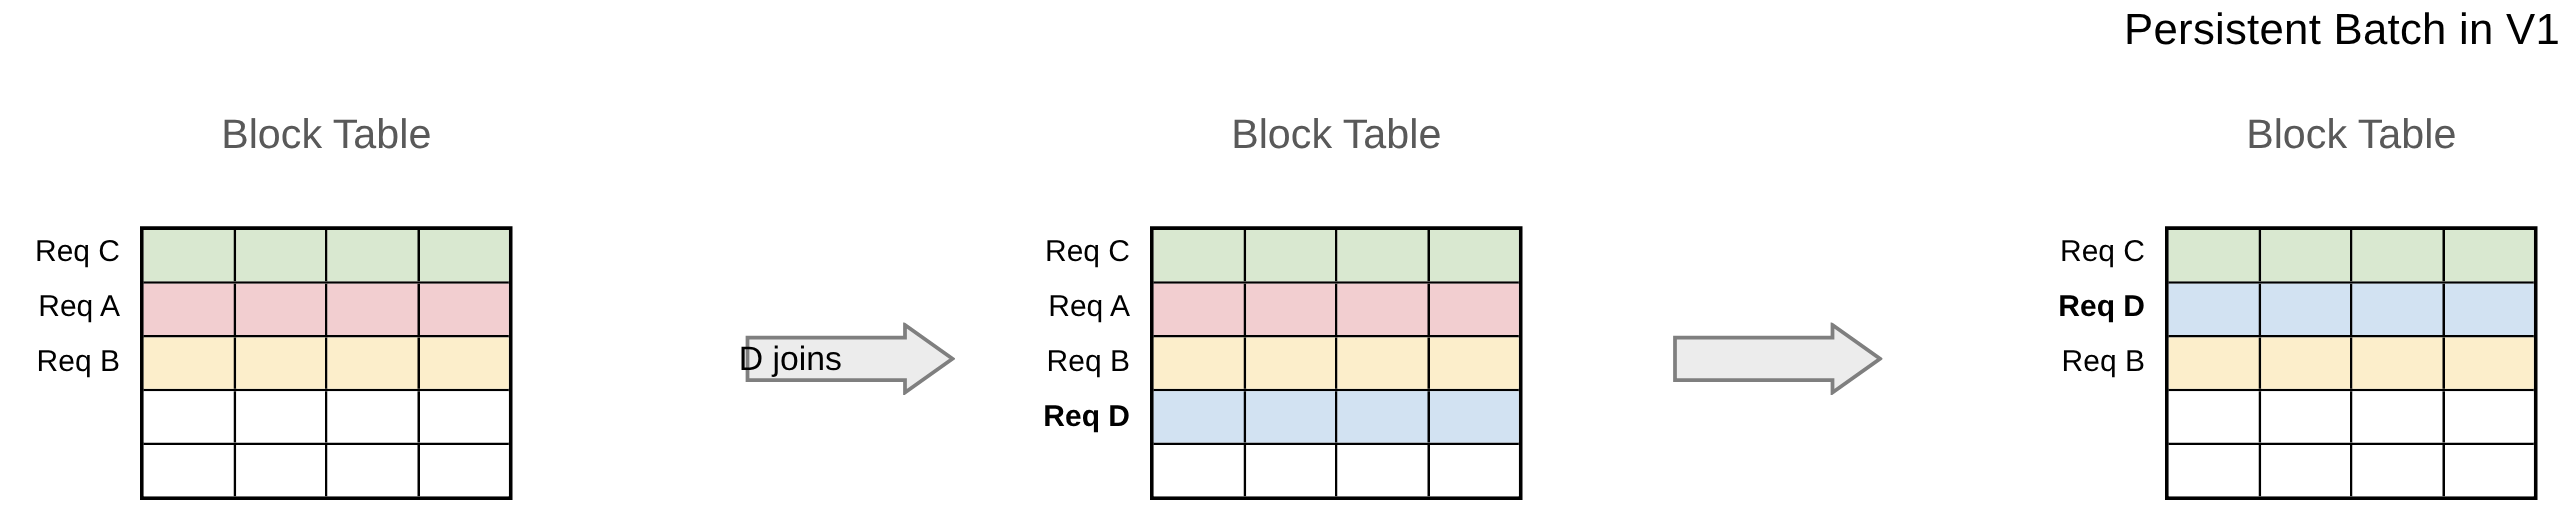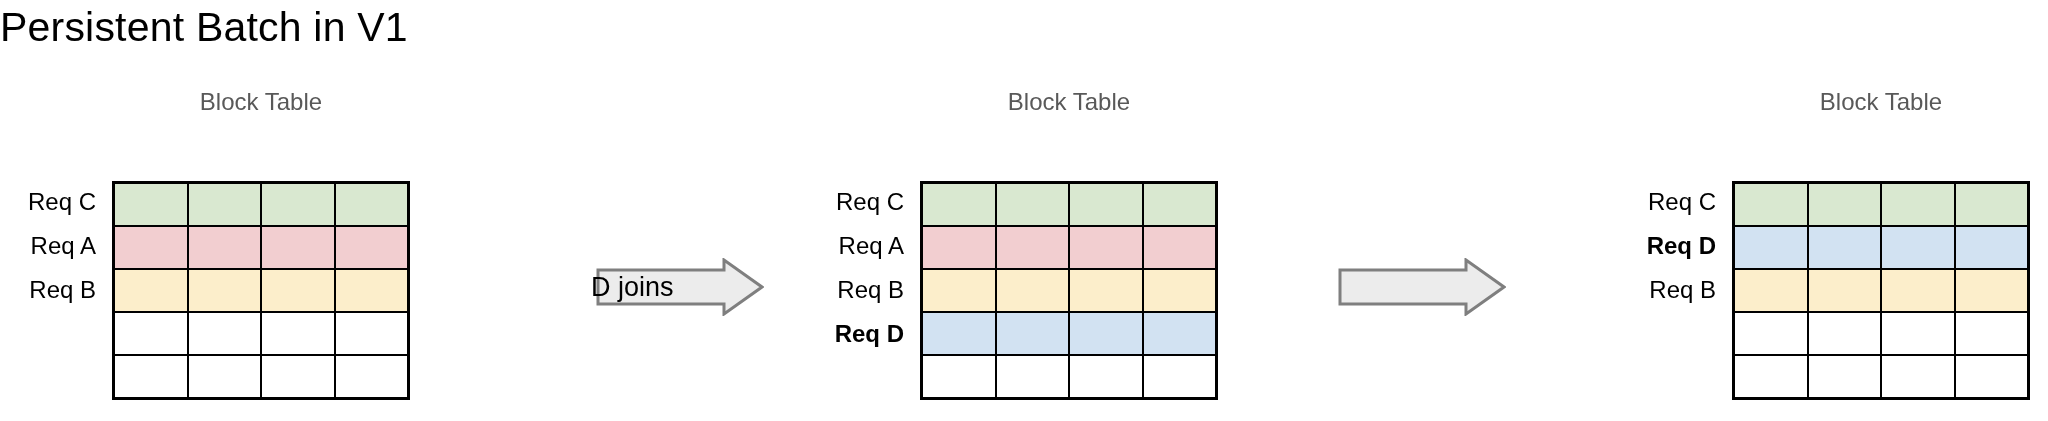--- a/index.html
+++ b/index.html
@@ -18,35 +18,35 @@
     position: absolute;
     left: 0; top: 0;
     width: 2048px;
     height: 421px;
   }
   .title {
     position: absolute;
     left: 0;
     top: 4px;
     width: 2048px;
-    text-align: left;
-    font-size: 41px;
+    text-align: right;
+    font-size: 35px;
     color: #000000;
     letter-spacing: 0.2px;
     white-space: nowrap;
   }
   .panel {
     position: absolute;
     top: 0;
     height: 421px;
   }
   .panel-title {
     position: absolute;
     text-align: center;
-    font-size: 24px;
+    font-size: 33px;
     color: #595959;
     white-space: nowrap;
   }
   .grid {
     position: absolute;
     border: 3px solid #000000;
     box-sizing: border-box;
     background: #ffffff;
     display: flex;
     flex-direction: column;

